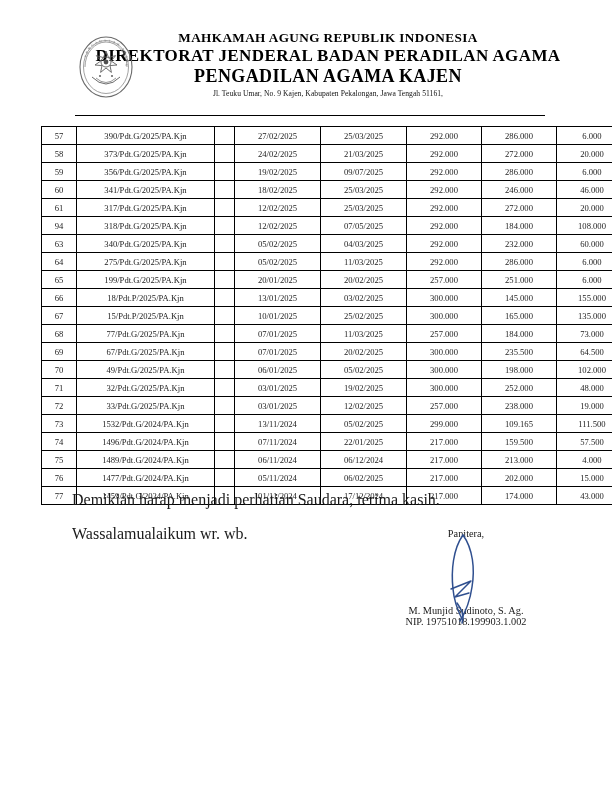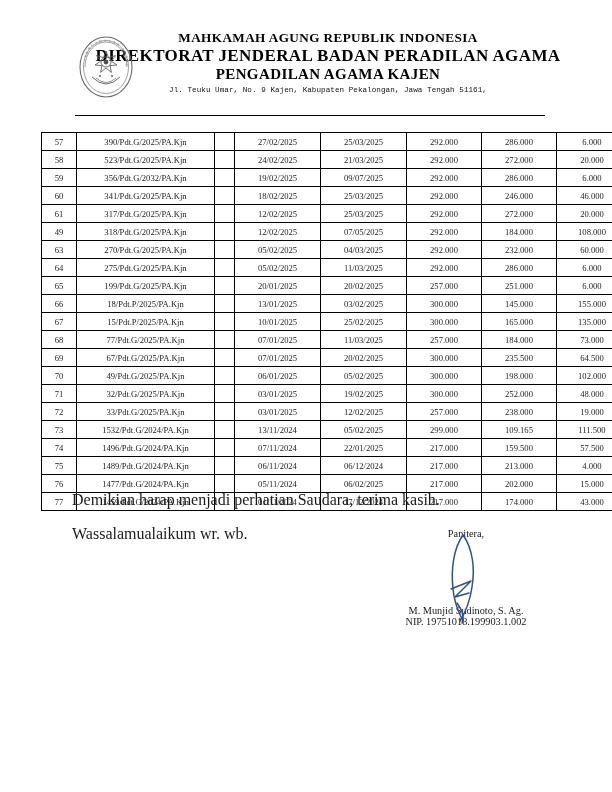--- a/index.html
+++ b/index.html
@@ -42,44 +42,43 @@
   .head-lines .l3,
   .head-lines .l4 {
     font-weight: bold;
     letter-spacing: 0.4px;
     line-height: 1.18;
     color: #000;
   }
   .head-lines .l1 { font-size: 13.2px; }
   .head-lines .l2 { font-size: 17px; }
   .head-lines .l3 { font-size: 13.2px; }
-  .head-lines .l4 { font-size: 15px; }
+  .head-lines .l4 { font-size: 18px; }
   .head-lines .addr1,
   .head-lines .addr2 {
     font-size: 7.6px;
     line-height: 1.38;
     color: #111;
     letter-spacing: 0.05px;
-    font-family: Liberation Mono, monospace;
   }
   .head-lines .addr1 { padding-top: 2px; }
 
   .head-rule {
     position: absolute;
     left: 75px;
     right: 67px;
     top: 115px;
     border-top: 1.6px solid #000;
   }
 
   
   .table-wrap {
     position: absolute;
     left: 41px;
-    top: 132px;
+    top: 126px;
     width: 530px;
   }
   table.report {
     border-collapse: collapse;
     width: 530px;
     table-layout: fixed;
     font-size: 8.6px;
   }
   table.report td {
     border: 0.8px solid #000;
@@ -193,31 +192,31 @@
           <td class="c-perkara">390/Pdt.G/2025/PA.Kjn</td>
           <td class="c-blank"></td>
           <td class="c-date1">27/02/2025</td>
           <td class="c-date2">25/03/2025</td>
           <td class="c-num1">292.000</td>
           <td class="c-num2">286.000</td>
           <td class="c-num3">6.000</td>
         </tr>
         <tr>
           <td class="c-no">58</td>
-          <td class="c-perkara">523/Pdt.G/2025/PA.Kjn</td>
+          <td class="c-perkara">373/Pdt.G/2025/PA.Kjn</td>
           <td class="c-blank"></td>
           <td class="c-date1">24/02/2025</td>
           <td class="c-date2">21/03/2025</td>
           <td class="c-num1">292.000</td>
           <td class="c-num2">272.000</td>
           <td class="c-num3">20.000</td>
         </tr>
         <tr>
           <td class="c-no">59</td>
-          <td class="c-perkara">356/Pdt.G/2032/PA.Kjn</td>
+          <td class="c-perkara">356/Pdt.G/2025/PA.Kjn</td>
           <td class="c-blank"></td>
           <td class="c-date1">19/02/2025</td>
           <td class="c-date2">09/07/2025</td>
           <td class="c-num1">292.000</td>
           <td class="c-num2">286.000</td>
           <td class="c-num3">6.000</td>
         </tr>
         <tr>
           <td class="c-no">60</td>
           <td class="c-perkara">341/Pdt.G/2025/PA.Kjn</td>
@@ -232,32 +231,32 @@
           <td class="c-no">61</td>
           <td class="c-perkara">317/Pdt.G/2025/PA.Kjn</td>
           <td class="c-blank"></td>
           <td class="c-date1">12/02/2025</td>
           <td class="c-date2">25/03/2025</td>
           <td class="c-num1">292.000</td>
           <td class="c-num2">272.000</td>
           <td class="c-num3">20.000</td>
         </tr>
         <tr>
-          <td class="c-no">49</td>
+          <td class="c-no">94</td>
           <td class="c-perkara">318/Pdt.G/2025/PA.Kjn</td>
           <td class="c-blank"></td>
           <td class="c-date1">12/02/2025</td>
           <td class="c-date2">07/05/2025</td>
           <td class="c-num1">292.000</td>
           <td class="c-num2">184.000</td>
           <td class="c-num3">108.000</td>
         </tr>
         <tr>
           <td class="c-no">63</td>
-          <td class="c-perkara">270/Pdt.G/2025/PA.Kjn</td>
+          <td class="c-perkara">340/Pdt.G/2025/PA.Kjn</td>
           <td class="c-blank"></td>
           <td class="c-date1">05/02/2025</td>
           <td class="c-date2">04/03/2025</td>
           <td class="c-num1">292.000</td>
           <td class="c-num2">232.000</td>
           <td class="c-num3">60.000</td>
         </tr>
         <tr>
           <td class="c-no">64</td>
           <td class="c-perkara">275/Pdt.G/2025/PA.Kjn</td>

